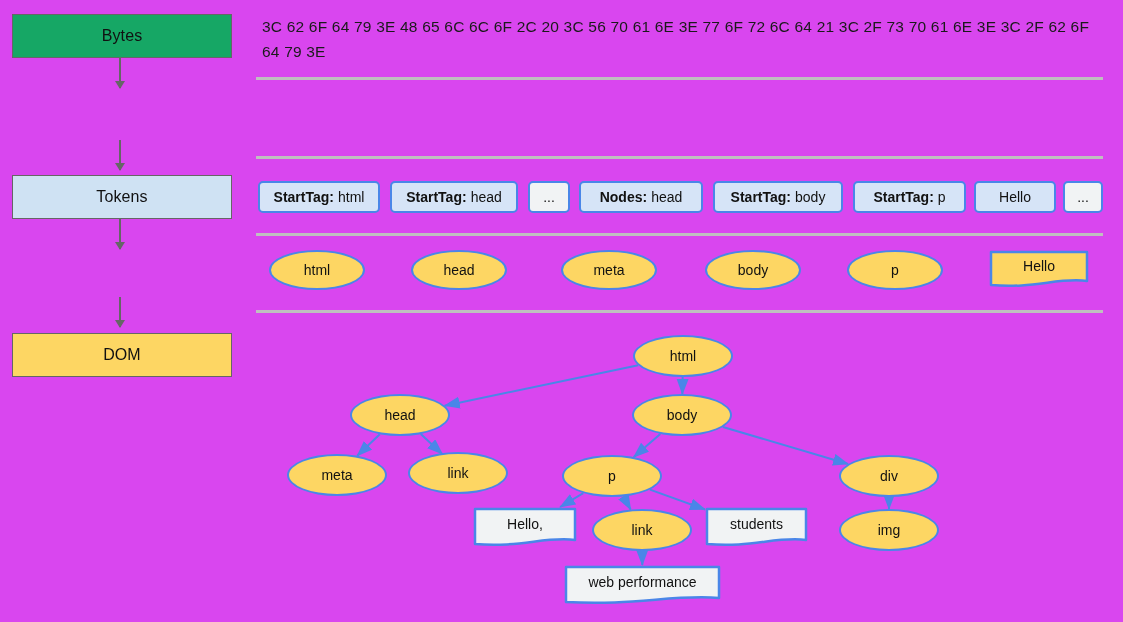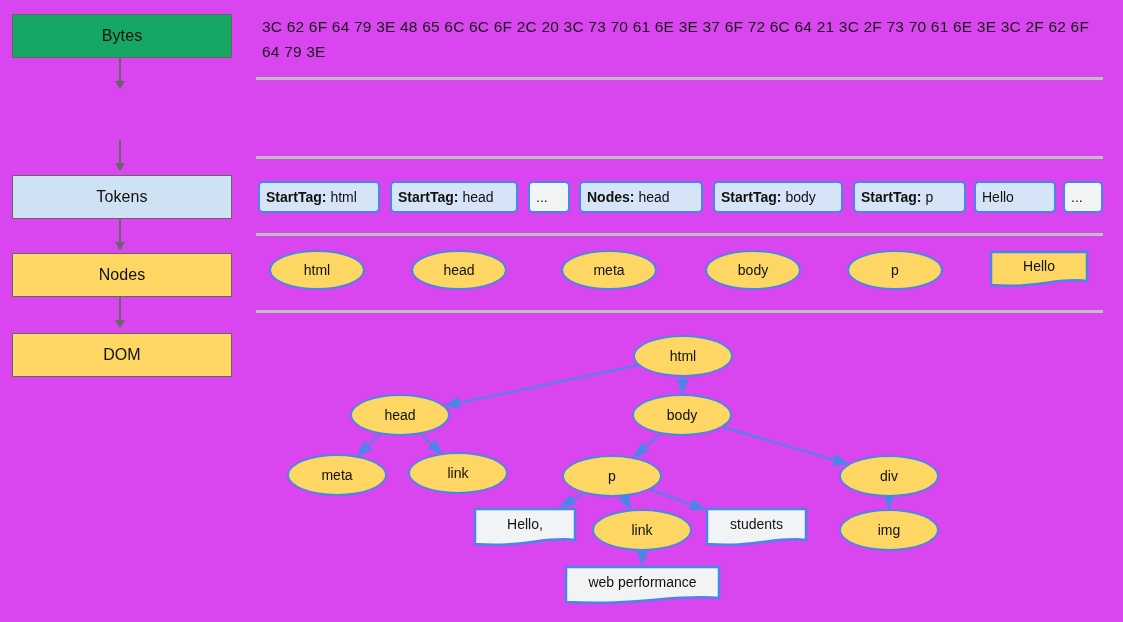--- a/index.html
+++ b/index.html
@@ -86,20 +86,21 @@
   
   .token {
     position: absolute;
     top: 181px;
     height: 32px;
     box-sizing: border-box;
     border: 2px solid #4a86e8;
     border-radius: 5px;
     display: flex;
     align-items: center;
+    justify-content: center;
     font-size: 14px;
     color: #111111;
     white-space: nowrap;
     padding: 0 6px;
   }
   .token.blue  { background: #d6e4f7; }
   .token.plain { background: #f1f3f4; }
   .token b { font-weight: bold; margin-right: 4px; }
 
   
@@ -167,29 +168,26 @@
 
   <div class="stage-box stage-bytes" style="top:14px">
       <span>Bytes</span>
     </div>
   <div class="stage-arrow" style="top:58px;height:30px"></div>
   <div class="stage-arrow" style="top:140px;height:30px"></div>
   <div class="stage-box stage-blue" style="top:175px">
       <span>Tokens</span>
     </div>
   <div class="stage-arrow" style="top:219px;height:30px"></div>
-  <div class="stage-box stage-yellow" style="top:253px">
-      <span>Nodes</span>
-    </div>
   <div class="stage-arrow" style="top:297px;height:30px"></div>
   <div class="stage-box stage-yellow" style="top:333px">
       <span>DOM</span>
     </div>
 
-  <div class="bytes-text">3C 62 6F 64 79 3E 48 65 6C 6C 6F 2C 20 3C 73 70 61 6E 3E 37 6F 72 6C 64 21 3C 2F 73 70 61 6E 3E 3C 2F 62 6F 64 79 3E</div>
+  <div class="bytes-text">3C 62 6F 64 79 3E 48 65 6C 6C 6F 2C 20 3C 56 70 61 6E 3E 77 6F 72 6C 64 21 3C 2F 73 70 61 6E 3E 3C 2F 62 6F 64 79 3E</div>
   <div class="sep" style="top:77px"></div>
 
   <div class="sep" style="top:156px"></div>
 
   <div id="tokens-layer">
       <div class="token blue" style="left: 258px; width: 122px;">
         <b>StartTag:</b>
         <span>html</span>
       </div>
       <div class="token blue" style="left: 390px; width: 128px;">

